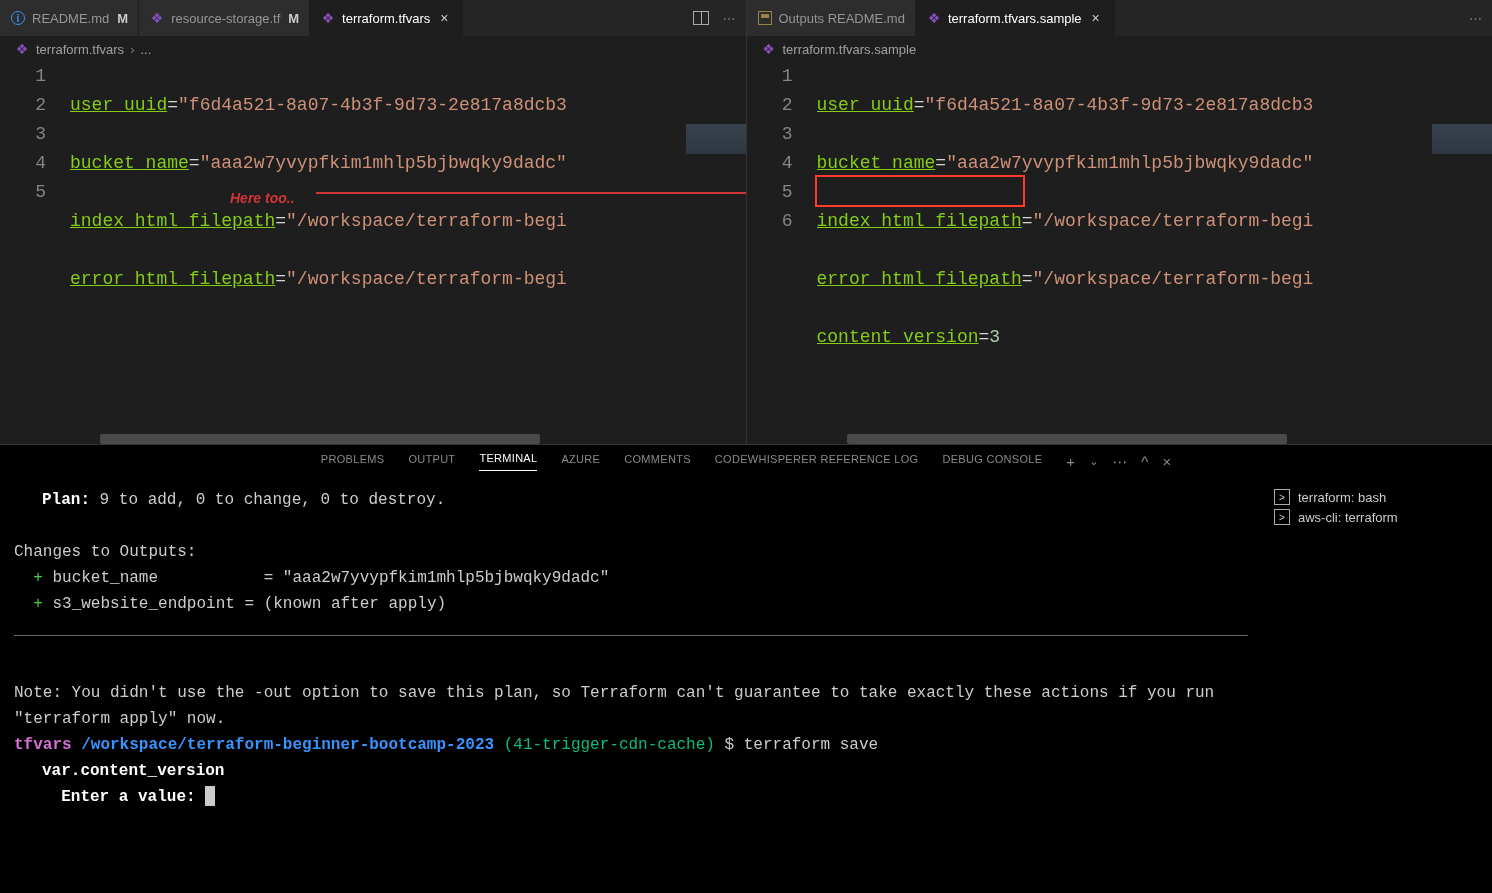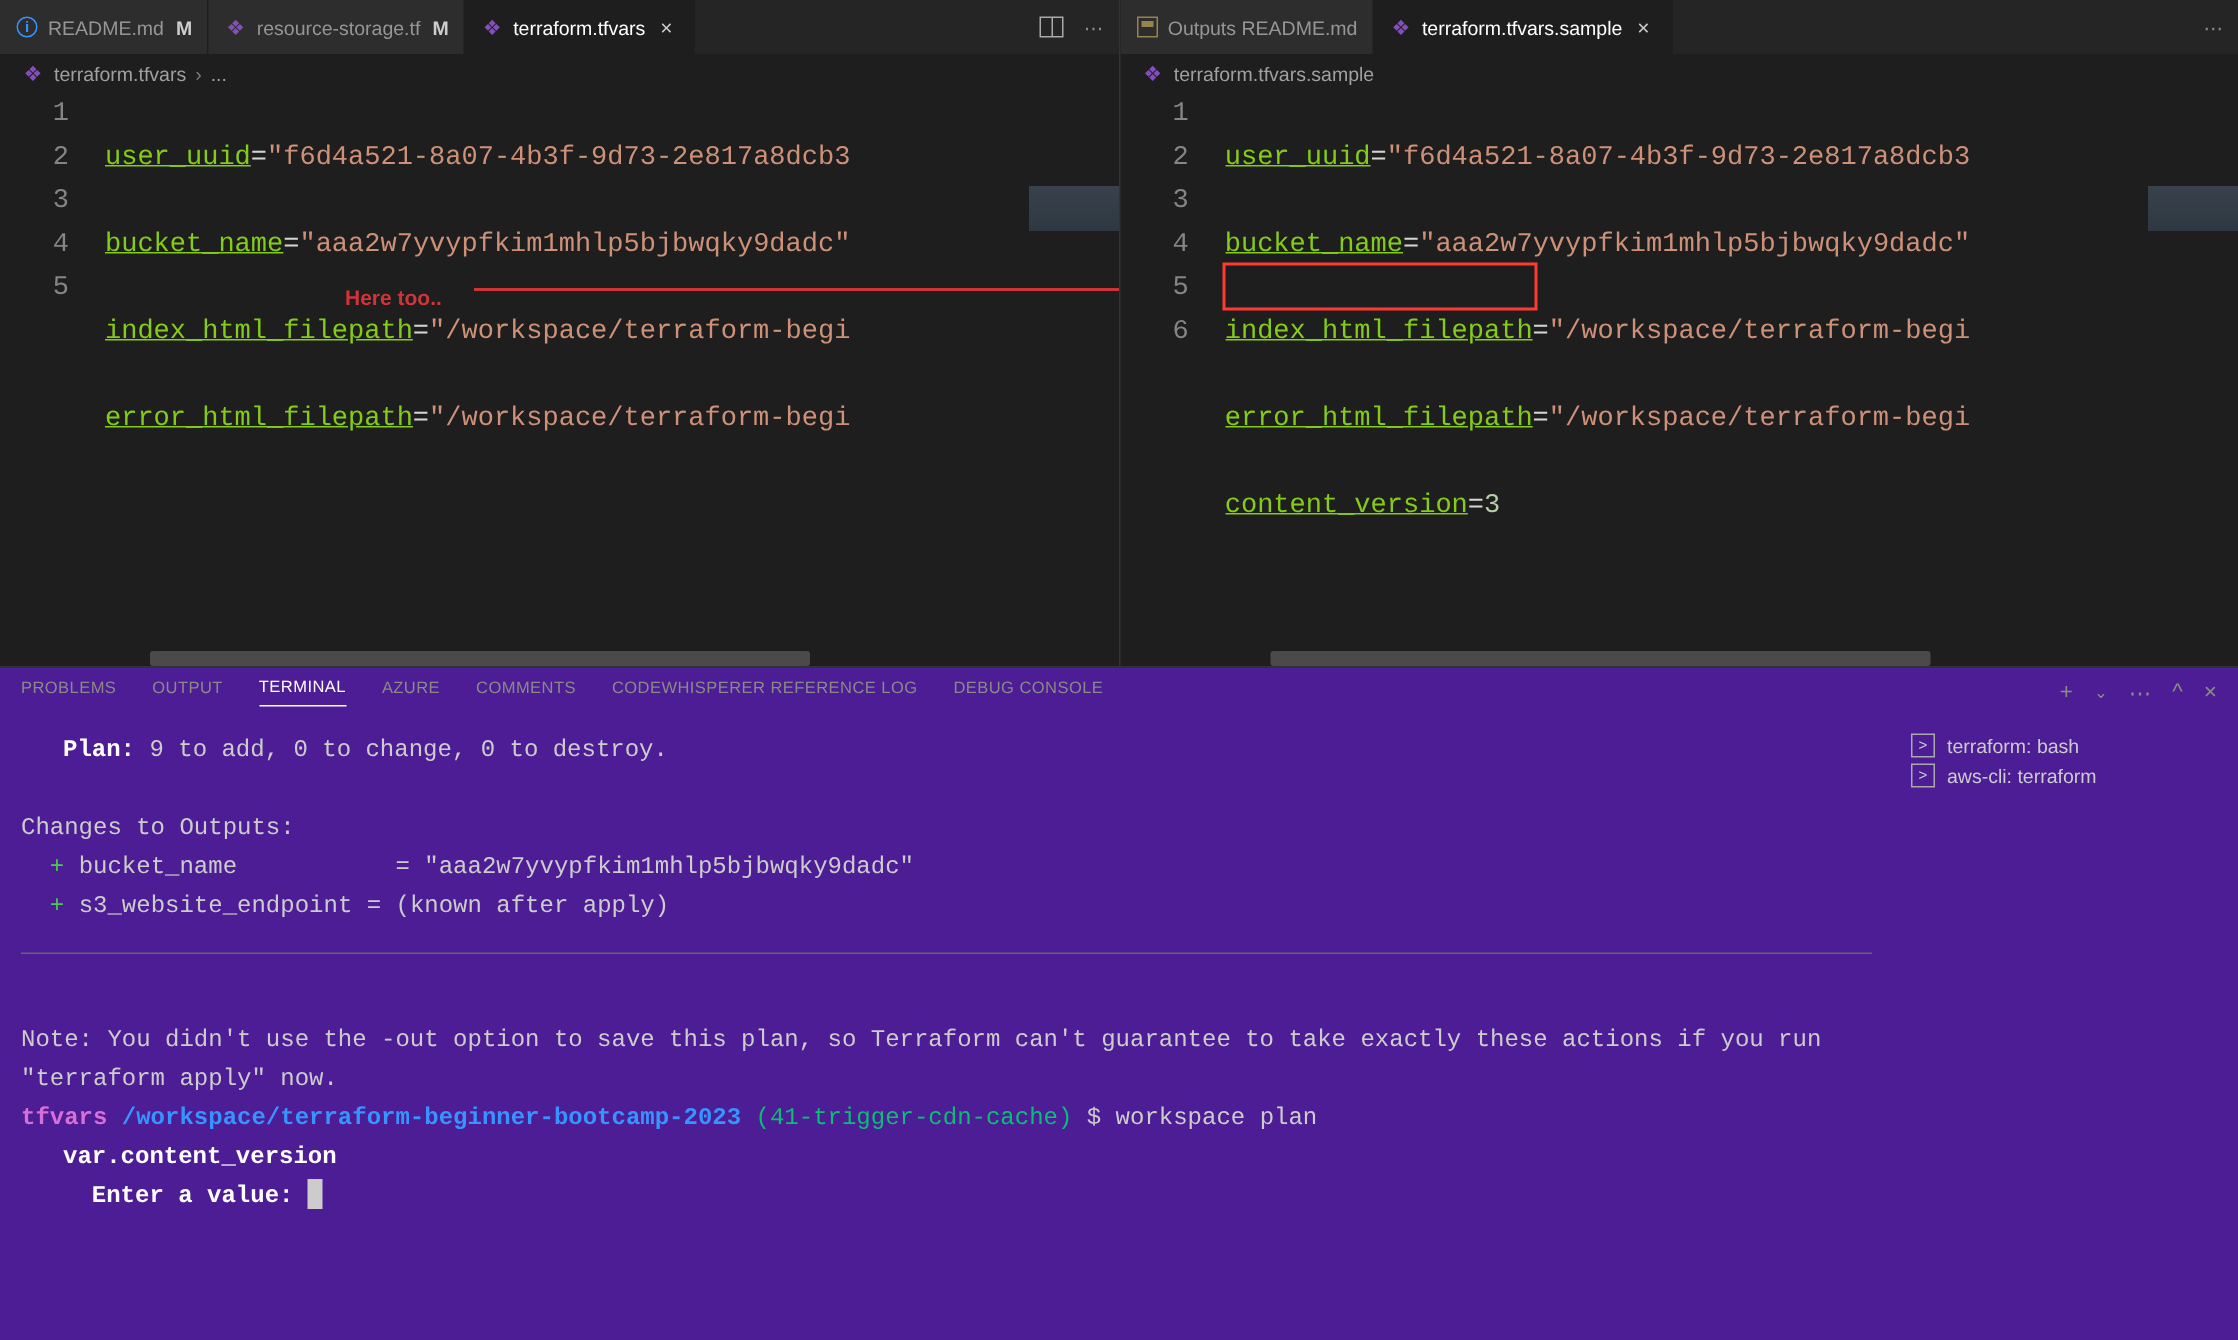--- a/index.html
+++ b/index.html
@@ -96,20 +96,21 @@
     }
     .code-lines { flex: 1; white-space: pre; overflow: hidden; }
     .key { color: #84cc16; text-decoration: underline; }
     .op { color: #d4d4d4; }
     .str { color: #ce9178; }
     .num { color: #b5cea8; }
     
     .annotation {
       position: absolute;
       color: #d13438;
+      font-style: italic;
       font-family: 'Segoe UI', sans-serif;
       font-size: 14px;
       font-weight: 600;
     }
     .annotation-line {
       position: absolute;
       border-top: 2px solid #d13438;
     }
     .highlight-box {
       position: absolute;
@@ -131,23 +132,24 @@
       position: absolute;
       bottom: 0;
       height: 10px;
       background: #4a4a4a;
       border-radius: 2px;
     }
     
     
     .panel-area {
       height: 448px;
-      background: #4c1d95;
+      background: #000000;
       display: flex;
       flex-direction: column;
+      align-items: center;
     }
     .panel-tabs {
       display: flex;
       align-items: center;
       height: 34px;
       padding: 0 14px;
       gap: 24px;
       color: #8a8a8a;
       font-size: 11px;
       border-bottom: 1px solid transparent;
@@ -359,21 +361,21 @@
     </div>
   </div>
   <div class="panel-body">
     <div class="terminal-output"><span class="bold">Plan:</span><span> 9 to add, 0 to change, 0 to destroy.</span>
 
 <span>Changes to Outputs:</span>
   <span class="green-plus">+</span> <span>bucket_name</span><span>          </span><span> = "aaa2w7yvypfkim1mhlp5bjbwqky9dadc"</span>
   <span class="green-plus">+</span> <span>s3_website_endpoint</span><span> = (known after apply)</span>
 <div class="hr"></div>
 <span>Note: You didn't use the -out option to save this plan, so Terraform can't guarantee to take exactly these actions if you run "terraform apply" now.</span>
-<span class="prompt-host">tfvars</span><span class="prompt-path"> /workspace/terraform-beginner-bootcamp-2023</span><span class="prompt-branch"> (41-trigger-cdn-cache)</span><span> $ </span><span>workspace plan</span>
+<span class="prompt-host">tfvars</span><span class="prompt-path"> /workspace/terraform-beginner-bootcamp-2023</span><span class="prompt-branch"> (41-trigger-cdn-cache)</span><span> $ </span><span>terraform save</span>
 <span class="bold">var.content_version</span>
 <span class="bold">  Enter a value: </span><span class="cursor"></span></div>
     <div class="terminal-list">
       <div class="terminal-list-item">
         <span class="term-icon">&gt;</span>
         <span>terraform: bash</span>
       </div>
       <div class="terminal-list-item">
         <span class="term-icon">&gt;</span>
         <span>aws-cli: terraform</span>

